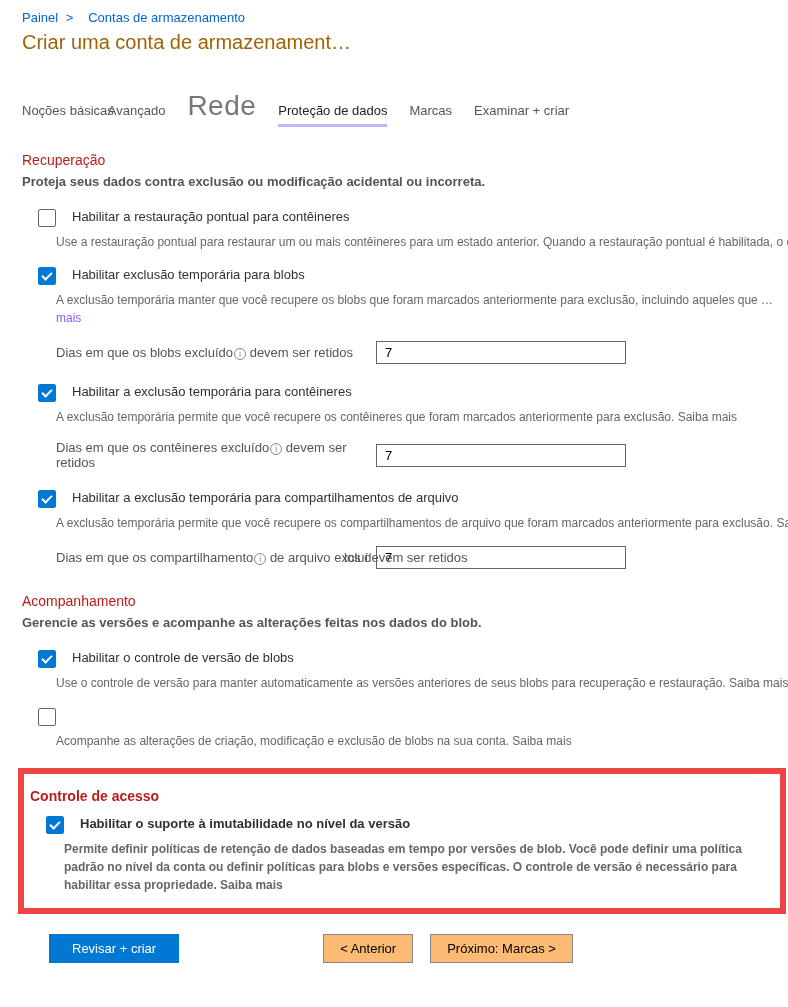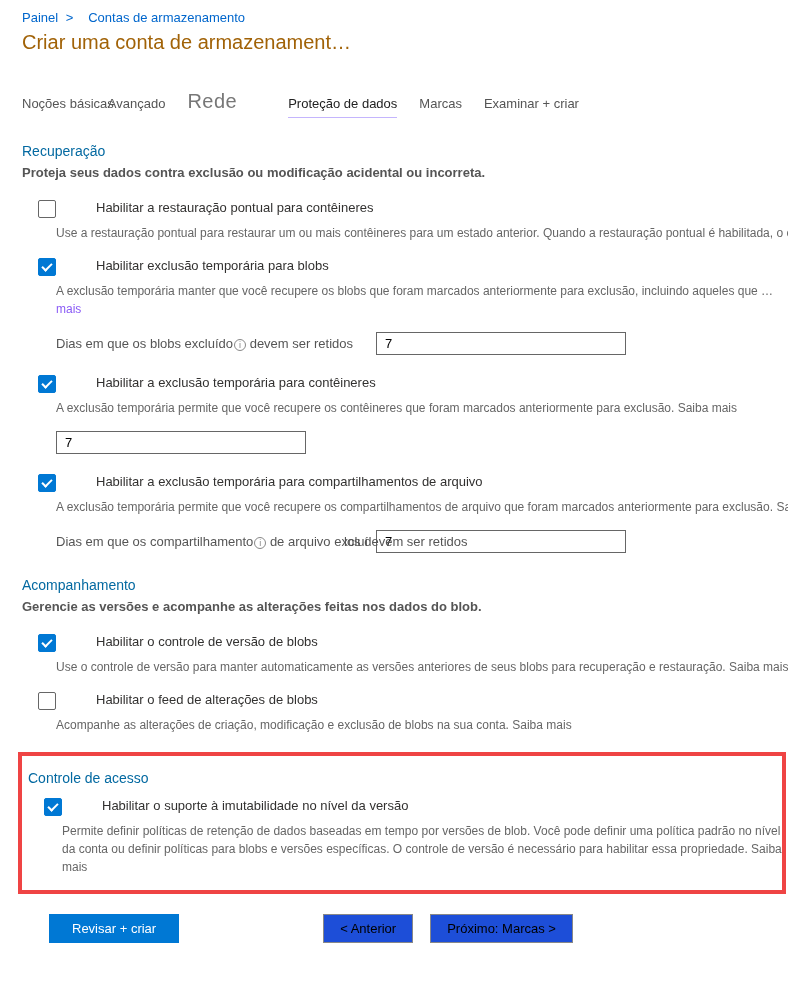--- a/index.html
+++ b/index.html
@@ -39,46 +39,44 @@
     align-items: baseline;
   }
   .tab {
     font-size: 13px;
     color: #555;
     padding: 6px 0;
     cursor: pointer;
     white-space: nowrap;
   }
   .tab.rede {
-    font-size: 20px;
+    font-size: 28px;
     color: #777;
     letter-spacing: 0.5px;
   }
   .tab.active {
     color: #222;
-    border-bottom: 1px solid #c4b5fd;
-    margin-left: 29px;
+    border-bottom: 3px solid #c4b5fd;
   }
   .section-title {
     font-size: 14px;
-    color: #0369a1;
+    color: #b91c1c;
     margin: 18px 0 6px 0;
   }
   .section-desc {
     font-size: 13px;
     color: #555;
     margin-bottom: 18px;
     font-weight: bold;
   }
   .opt {
     display: flex;
     align-items: flex-start;
     margin-bottom: 4px;
     padding: 2px 16px;
-    gap: 24px;
   }
   .chk {
     width: 18px;
     height: 18px;
     border: 1px solid #666;
     border-radius: 2px;
     flex-shrink: 0;
     margin-right: 16px;
     cursor: pointer;
     display: flex;
@@ -142,41 +140,42 @@
   .num-input {
     border: 1px solid #666;
     padding: 3px 8px;
     font-size: 13px;
     flex: 0 0 250px;
     width: 250px;
     background: #fff;
   }
   .num-input.wide { width: 210px; }
   .highlight-box {
-    border: 4px solid #ef4444;
+    border: 6px solid #ef4444;
     padding: 14px 0 10px 0;
     margin: 6px 2px 20px -4px;
+    font-weight: bold;
   }
   .highlight-box .section-title,
   .highlight-box .opt,
   .highlight-box .opt-desc { margin-left: 6px; }
   .highlight-box .opt-desc { margin-left: 40px; }
   .footer {
     display: flex;
     gap: 17px;
     align-items: center;
     margin-top: 10px;
     padding-left: 27px;
   }
   .btn {
     font-size: 13px;
     padding: 6px 16px;
     cursor: pointer;
     border: 1px solid #888;
-    background: #1d4ed8;
+    background: #fdba74;
   }
   .btn.primary {
     background: #0078d4;
     color: #fff;
     border-color: #0078d4;
     padding: 6px 22px;
   }
   .spacer { width: 110px; }
 </style>
 </head>
@@ -223,20 +222,23 @@
   </div>
   <input class="num-input" value="7" style="">
 </div>
 
 <div class="opt">
   <div class="chk checked"></div>
   <div class="opt-label">Habilitar a exclusão temporária para contêineres</div>
 </div>
 <div class="opt-desc">A exclusão temporária permite que você recupere os contêineres que foram marcados anteriormente para exclusão. Saiba mais</div>
 <div class="field-row">
+  <div class="field-label">
+    <span>Dias em que os contêineres excluído</span><span class="info-icon"></span><span> devem ser retidos</span>
+  </div>
   <input class="num-input wide" style="margin-left: 0px;" value="7">
 </div>
 
 <div class="opt">
   <div class="chk checked"></div>
   <div class="opt-label">Habilitar a exclusão temporária para compartilhamentos de arquivo</div>
 </div>
 <div class="opt-desc">A exclusão temporária permite que você recupere os compartilhamentos de arquivo que foram marcados anteriormente para exclusão. Saiba mais</div>
 <div class="field-row">
   <div class="field-label" style="width:360px">
@@ -250,21 +252,20 @@
 <div class="section-desc">Gerencie as versões e acompanhe as alterações feitas nos dados do blob.</div>
 
 <div class="opt">
   <div class="chk checked"></div>
   <div class="opt-label">Habilitar o controle de versão de blobs</div>
 </div>
 <div class="opt-desc">Use o controle de versão para manter automaticamente as versões anteriores de seus blobs para recuperação e restauração. Saiba mais</div>
 
 <div class="opt">
   <div class="chk"></div>
-  <div class="opt-label">Habilitar o feed de alterações de blobs</div>
 </div>
 <div class="opt-desc" style="margin-bottom:18px">Acompanhe as alterações de criação, modificação e exclusão de blobs na sua conta. Saiba mais</div>
 
 <div class="highlight-box">
   <div class="section-title" style="margin-top:0">Controle de acesso</div>
   <div class="opt" style="margin-top:10px">
     <div class="chk checked"></div>
     <div class="opt-label">Habilitar o suporte à imutabilidade no nível da versão</div>
   </div>
   <div class="opt-desc" style="white-space:normal;margin-bottom:4px">Permite definir políticas de retenção de dados baseadas em tempo por versões de blob. Você pode definir uma política padrão no nível da conta ou definir políticas para blobs e versões específicas. O controle de versão é necessário para habilitar essa propriedade. Saiba mais</div>

